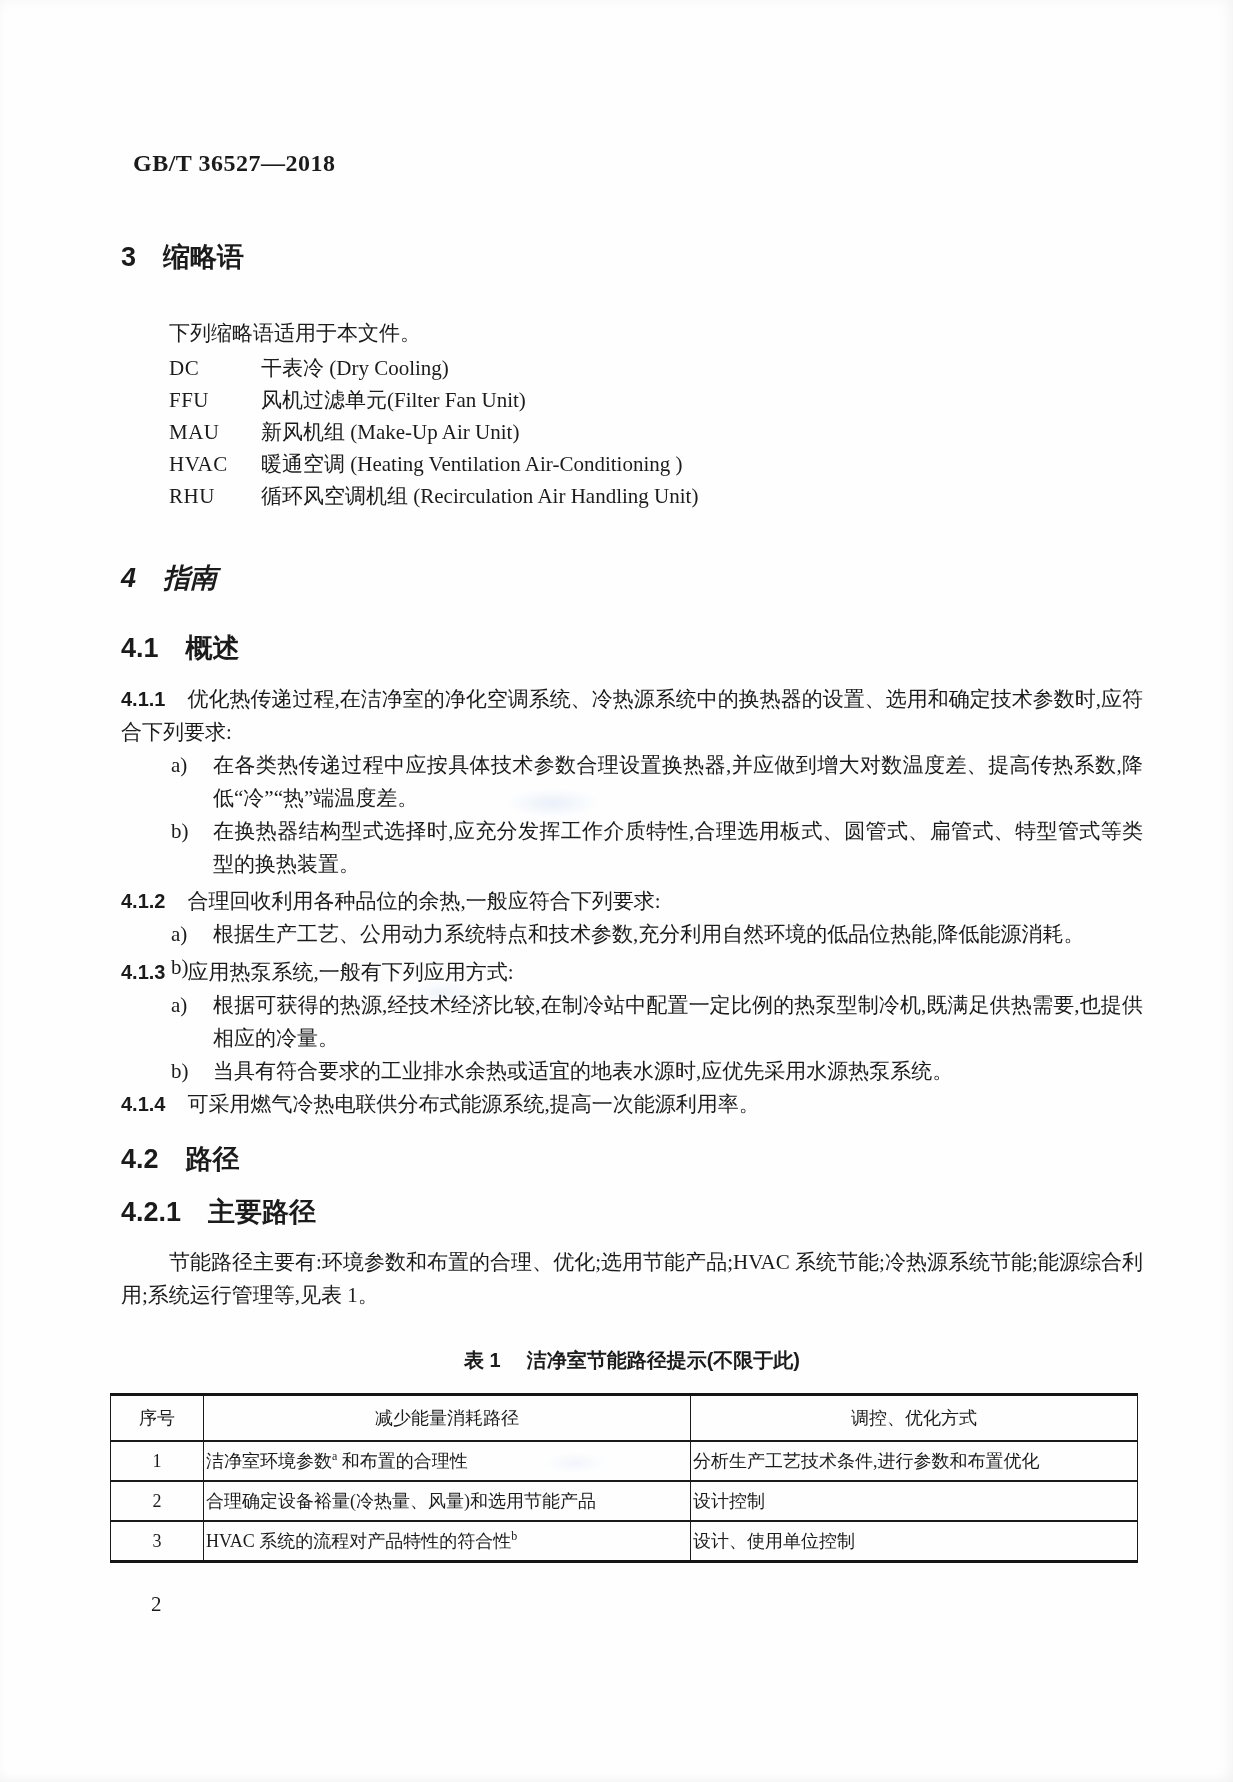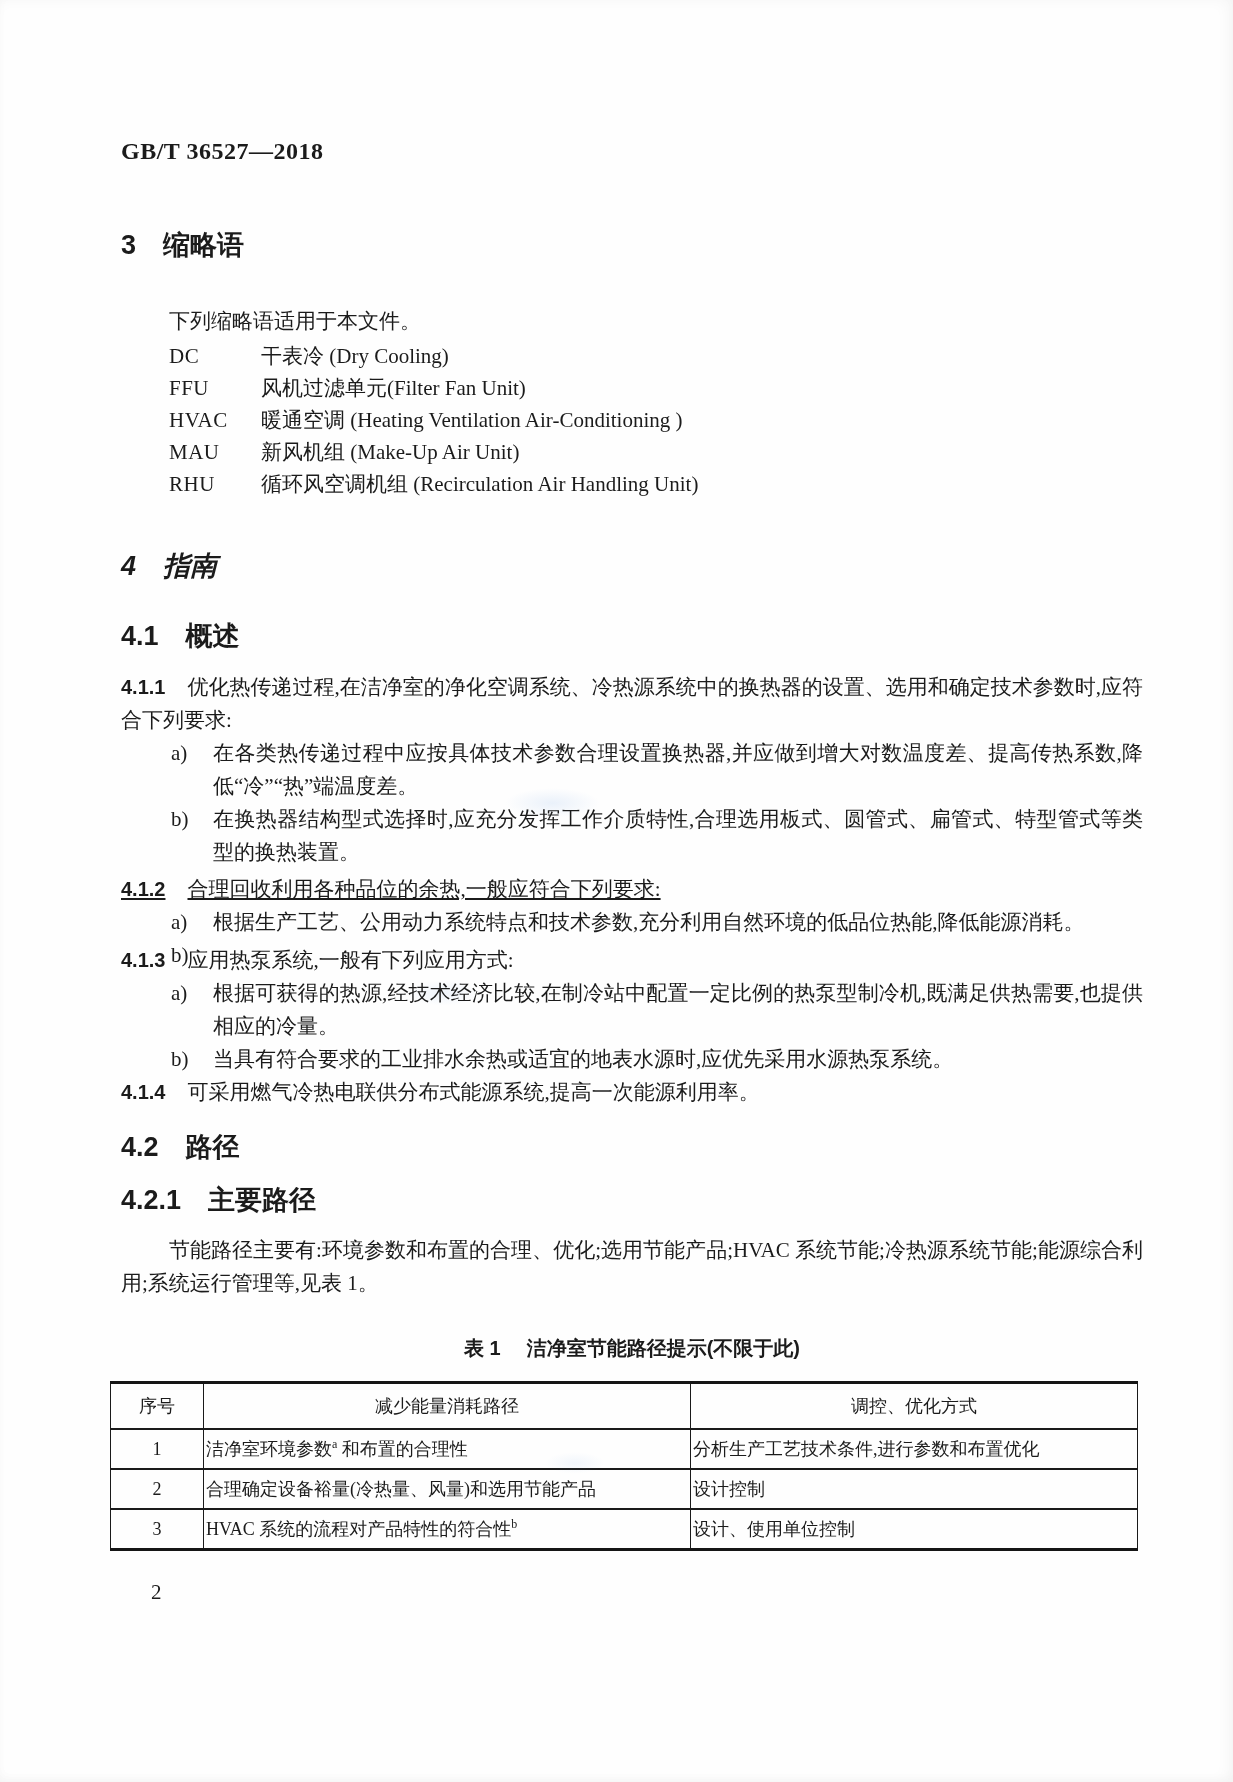--- a/index.html
+++ b/index.html
@@ -8,21 +8,21 @@
     width:1233px;height:1782px;
     background:#fefefe;
     overflow:hidden;
     font-family:"Liberation Serif","DejaVu Serif",serif;
     color:#1b1b1b;
     box-shadow:inset -5px 0 14px rgba(0,0,0,0.035), inset 0 -4px 10px rgba(0,0,0,0.02);
   }
   .content{width:1022px;margin:0 0 0 121px;}
   
   .doc-code{
-    padding-top:138px;margin:0;
+    padding-top:138px;margin:12px;
     font-family:"Liberation Serif",serif;
     font-weight:bold;font-size:24px;line-height:26px;
     letter-spacing:.5px;
   }
   
   .hd{
     font-family:"Liberation Sans","DejaVu Sans",sans-serif;
     font-weight:bold;font-size:27px;line-height:26px;margin:0;
   }
   .hd .hnum{margin-right:27px;}
@@ -38,21 +38,21 @@
   .abbr-row{font-size:21px;line-height:32px;margin:0 0 0 48px;}
   .abbr-key{display:inline-block;min-width:62px;margin-right:30px;letter-spacing:.5px;}
   .clause{margin:0;}
   .clause .cnum{
     font-family:"Liberation Sans","DejaVu Sans",sans-serif;
     font-weight:bold;font-size:20px;margin-right:22px;
   }
   .c411{margin-top:22px;}
   .c411a{margin-top:6px;}
   .c411b{margin-top:4px;}
-  .c412{margin-top:4px;text-decoration:underline;}
+  .c412{margin-top:4px;}
   .c412a{margin-top:4px;}
   .c412b{margin-top:3px;}
   .c413{margin-top:5px;}
   .c413a{margin-top:3px;}
   .c413b{margin-top:3px;}
   .c414{margin-top:0;}
   .p421{margin-top:21px;text-indent:48px;}
   .sub{position:relative;padding-left:92px;margin:0;}
   .sub .slabel{position:absolute;left:50px;}
   
@@ -100,22 +100,22 @@
 
     <p class="doc-code">GB/T 36527—2018</p>
 
     <p class="hd hd-s3"><span class="hnum">3</span><span>缩略语</span></p>
 
     <p class="para intro">下列缩略语适用于本文件。</p>
 
     <div class="abbr-list">
       <p class="abbr-row"><span class="abbr-key">DC</span><span>干表冷 (Dry Cooling)</span></p>
       <p class="abbr-row"><span class="abbr-key">FFU</span><span>风机过滤单元(Filter Fan Unit)</span></p>
+      <p class="abbr-row"><span class="abbr-key">MAU</span><span>新风机组 (Make-Up Air Unit)</span></p>
       <p class="abbr-row"><span class="abbr-key">HVAC</span><span>暖通空调 (Heating Ventilation Air-Conditioning )</span></p>
-      <p class="abbr-row"><span class="abbr-key">MAU</span><span>新风机组 (Make-Up Air Unit)</span></p>
       <p class="abbr-row"><span class="abbr-key">RHU</span><span>循环风空调机组 (Recirculation Air Handling Unit)</span></p>
     </div>
 
     <p class="hd hd-s4"><span class="hnum">4</span><span>指南</span></p>
 
     <p class="hd hd-s41"><span class="hnum">4.1</span><span>概述</span></p>
 
     <p class="para clause c411"><span class="cnum">4.1.1</span><span>优化热传递过程,在洁净室的净化空调系统、冷热源系统中的换热器的设置、选用和确定技术参数时,应符合下列要求:</span></p>
     <p class="para sub c411a"><span class="slabel">a)</span><span>在各类热传递过程中应按具体技术参数合理设置换热器,并应做到增大对数温度差、提高传热系数,降低“冷”“热”端温度差。</span></p>
     <p class="para sub c411b"><span class="slabel">b)</span><span>在换热器结构型式选择时,应充分发挥工作介质特性,合理选用板式、圆管式、扁管式、特型管式等类型的换热装置。</span></p>

